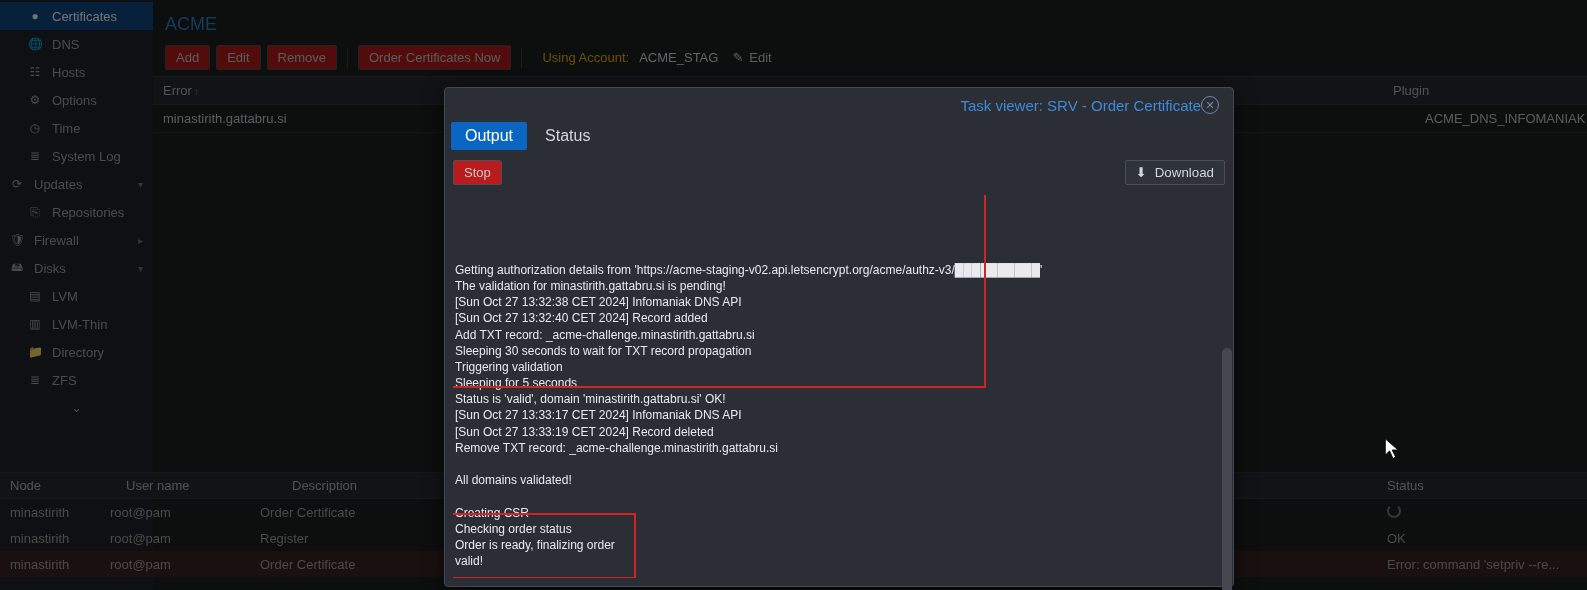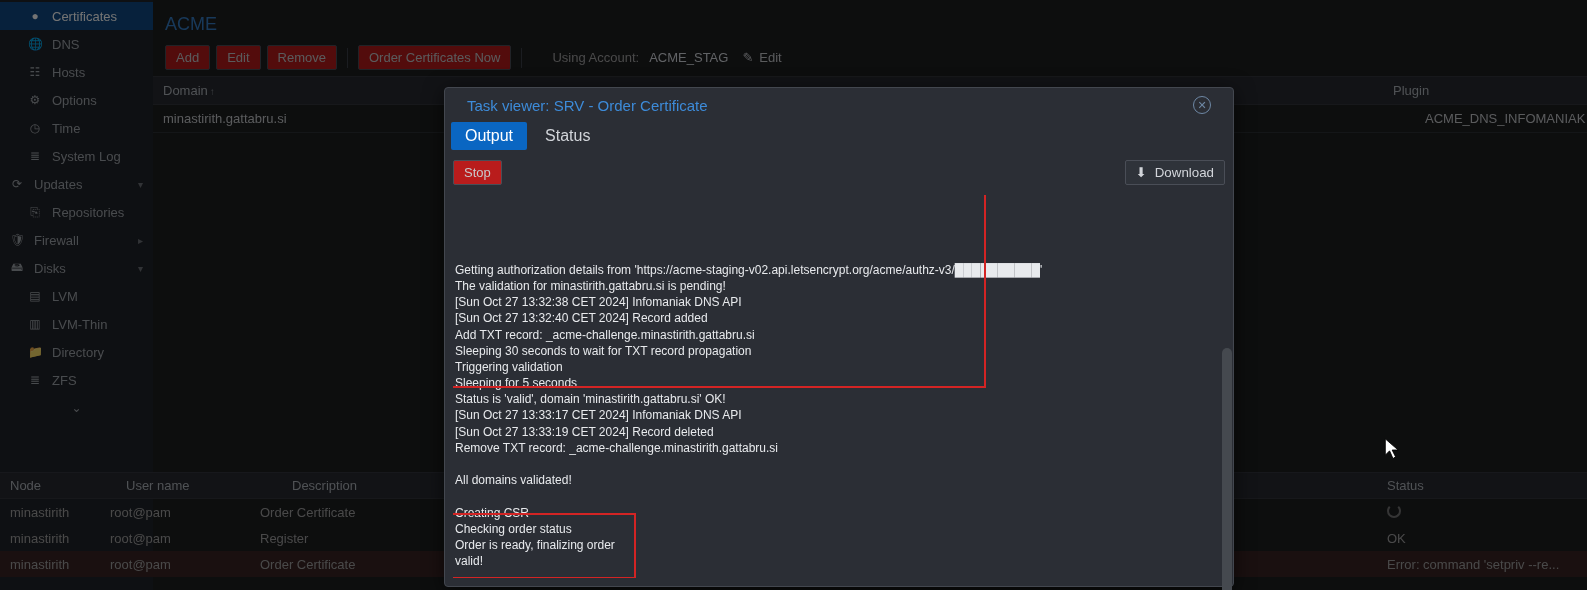--- a/index.html
+++ b/index.html
@@ -46,21 +46,21 @@
   .toolbar {
     display: flex; align-items: center; gap: 6px;
     padding: 0 12px 6px;
   }
   .btn {
     background: #b91c1c; color: #c7cacd;
     border: 1px solid #4a4e57; border-radius: 2px;
     padding: 4px 10px; font-size: 13px; cursor: pointer;
   }
   .sep { width: 1px; height: 20px; background: #3d4249; margin: 0 4px; }
-  .tb-label { color: #a3a3a3; margin-left: 20px; }
+  .tb-label { color: #eab308; margin-left: 10px; }
   .tb-value { color: #d6dadf; margin-left: 4px; }
   .tb-edit { display: flex; align-items: center; gap: 6px; margin-left: 8px; cursor: pointer; }
   .grid-head {
     display: flex; border-top: 1px solid #33363d; border-bottom: 1px solid #33363d;
     background: #282b31;
   }
   .grid-head > div { padding: 6px 10px; color: #b0b5bc; font-size: 13px; }
   .col-domain { flex: 0 0 1230px; }
   .col-plugin { flex: 1; }
   .grid-row { display: flex; border-bottom: 1px solid #2d3137; gap: 32px; }
@@ -88,22 +88,22 @@
 
   
   .modal {
     position: absolute; left: 444px; top: 87px;
     width: 790px; height: 500px;
     background: #2b2e35; border: 1px solid #43474f; border-radius: 4px;
     z-index: 100; display: flex; flex-direction: column;
     box-shadow: 0 4px 20px rgba(0,0,0,.6);
   }
   .modal .titlebar {
-    display: flex; align-items: center; justify-content: space-between;
-    padding: 8px 22px; color: #3d8bd9; font-size: 15px;
+    display: flex; align-items: center; justify-content: flex-end;
+    padding: 8px 14px; color: #3d8bd9; font-size: 15px;
   }
   .closex {
     width: 18px; height: 18px; border: 1px solid #6e88a5; border-radius: 50%;
     display: flex; align-items: center; justify-content: center;
     color: #6e88a5; font-size: 11px; cursor: pointer;
   }
   .tabs { display: flex; padding: 0 6px 6px; gap: 4px; }
   .tab {
     padding: 5px 14px; border-radius: 2px; color: #d2d5da;
     background: transparent; cursor: pointer; font-size: 16px;
@@ -216,21 +216,21 @@
     <div class="sep"></div>
     <span class="tb-label">Using Account:</span>
     <span class="tb-value">ACME_STAG</span>
     <span class="tb-edit">
       <span>✎</span>
       <span>Edit</span>
     </span>
   </div>
   <div class="grid-head">
     <div class="col-domain">
-      <span>Domain</span><span class="sort-arrow">↑</span>
+      <span>Error</span><span class="sort-arrow">↑</span>
     </div>
     <div class="col-plugin">Plugin</div>
   </div>
   <div class="grid-row">
     <div class="col-domain">minastirith.gattabru.si</div>
     <div class="col-plugin">ACME_DNS_INFOMANIAK</div>
   </div>
 </div>
 
 <div class="logtbl">

